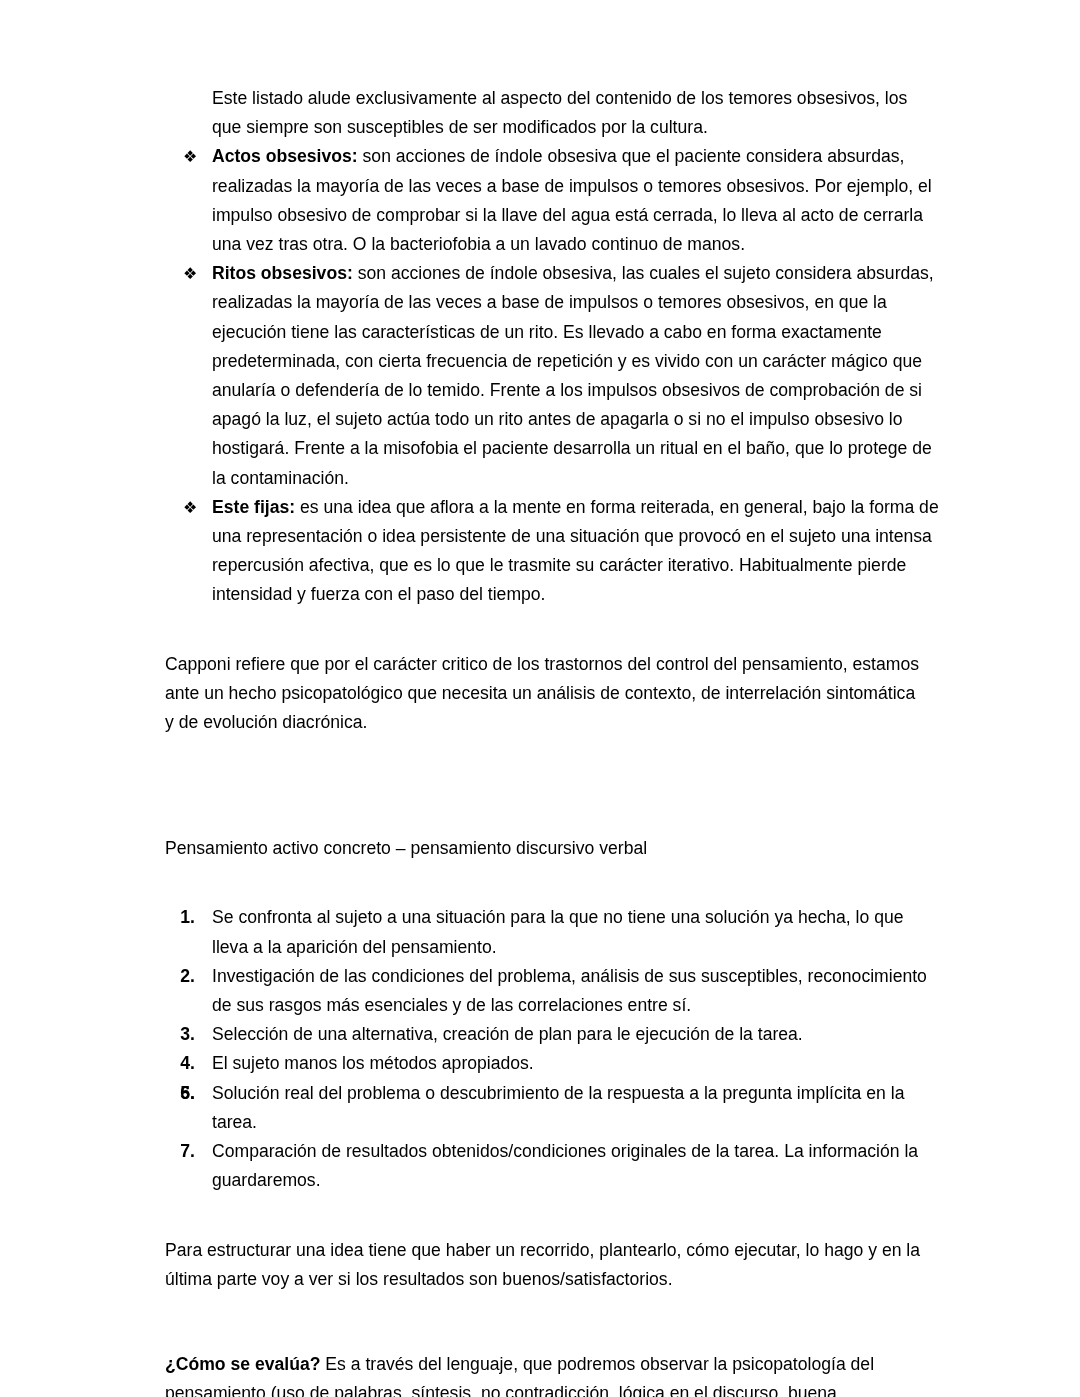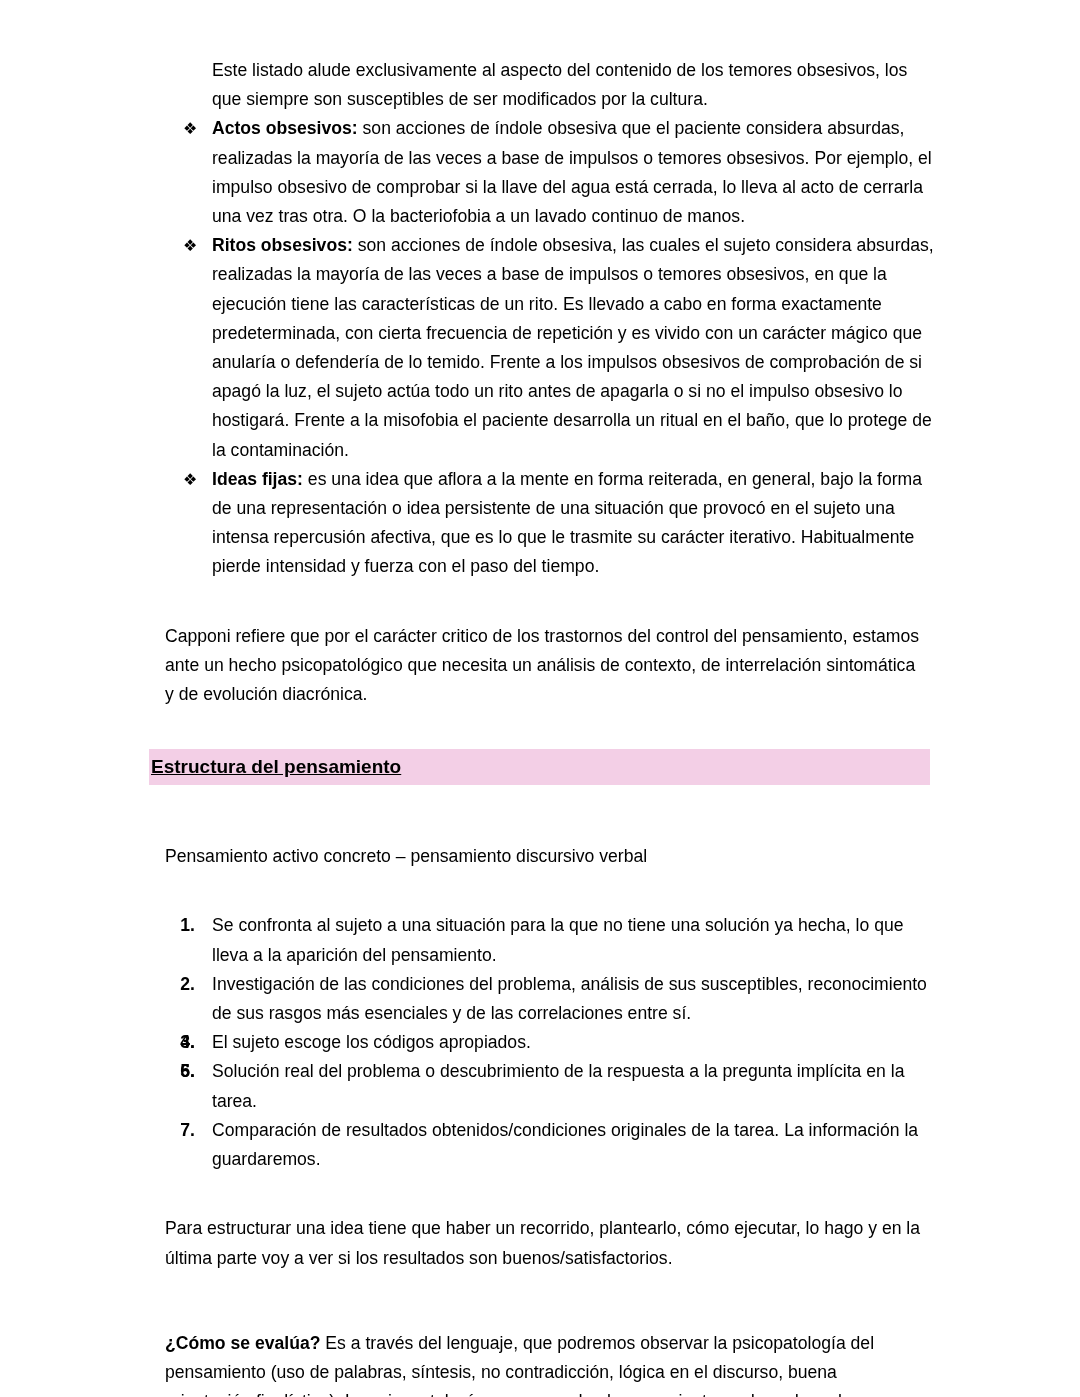--- a/index.html
+++ b/index.html
@@ -12,21 +12,21 @@
     height: 1397px;
     font-family: "Liberation Sans", sans-serif;
     color: #000000;
     -webkit-font-smoothing: antialiased;
   }
   .page {
     position: relative;
     width: 1080px;
     height: 1397px;
     box-sizing: border-box;
-    padding: 56px 140px 0 149px;
+    padding: 84px 140px 0 149px;
   }
   .body-text {
     font-size: 17.6px;
     line-height: 29.2px;
     text-align: left;
   }
   
   .diamond-list {
     list-style: none;
     margin: 0;
@@ -104,34 +104,31 @@
       <b>Actos obsesivos:</b><span> son acciones de índole obsesiva que el paciente considera absurdas, realizadas la mayoría de las veces a base de impulsos o temores obsesivos. Por ejemplo, el impulso obsesivo de comprobar si la llave del agua está cerrada, lo lleva al acto de cerrarla una vez tras otra. O la bacteriofobia a un lavado continuo de manos.</span>
     </li>
 
     <li class="diamond-item body-text">
       <span class="bullet-glyph">❖</span>
       <b>Ritos obsesivos:</b><span> son acciones de índole obsesiva, las cuales el sujeto considera absurdas, realizadas la mayoría de las veces a base de impulsos o temores obsesivos, en que la ejecución tiene las características de un rito. Es llevado a cabo en forma exactamente predeterminada, con cierta frecuencia de repetición y es vivido con un carácter mágico que anularía o defendería de lo temido. Frente a los impulsos obsesivos de comprobación de si apagó la luz, el sujeto actúa todo un rito antes de apagarla o si no el impulso obsesivo lo hostigará. Frente a la misofobia el paciente desarrolla un ritual en el baño, que lo protege de la contaminación.</span>
     </li>
 
     <li class="diamond-item body-text">
       <span class="bullet-glyph">❖</span>
-      <b>Ideas fijas:</b><span> es una idea que aflora a la mente en forma reiterada, en general, bajo la forma de una representación o idea persistente de una situación que provocó en el sujeto una intensa repercusión afectiva, que es lo que le trasmite su carácter iterativo. Habitualmente pierde intensidad y fuerza con el paso del tiempo.</span>
+      <b>Este fijas:</b><span> es una idea que aflora a la mente en forma reiterada, en general, bajo la forma de una representación o idea persistente de una situación que provocó en el sujeto una intensa repercusión afectiva, que es lo que le trasmite su carácter iterativo. Habitualmente pierde intensidad y fuerza con el paso del tiempo.</span>
     </li>
 
   </ul>
 
   <div class="gap-md"></div>
 
   <p class="para body-text">Capponi refiere que por el carácter critico de los trastornos del control del pensamiento, estamos ante un hecho psicopatológico que necesita un análisis de contexto, de interrelación sintomática y de evolución diacrónica.</p>
 
   <div class="gap-md"></div>
 
-  <div class="section-heading">
-    <span class="heading-text">Estructura del pensamiento</span>
-  </div>
 
   <div class="gap-md"></div>
 
 
   <div class="gap-sm"></div>
 
   <p class="para body-text">Pensamiento activo concreto – pensamiento discursivo verbal</p>
 
   <div class="gap-md"></div>
 
@@ -139,24 +136,25 @@
     <li class="num-item body-text">
       <span class="num-marker">1.</span>
       <span>Se confronta al sujeto a una situación para la que no tiene una solución ya hecha, lo que lleva a la aparición del pensamiento.</span>
     </li>
     <li class="num-item body-text">
       <span class="num-marker">2.</span>
       <span>Investigación de las condiciones del problema, análisis de sus susceptibles, reconocimiento de sus rasgos más esenciales y de las correlaciones entre sí.</span>
     </li>
     <li class="num-item body-text">
       <span class="num-marker">3.</span>
+      <span>Selección de una alternativa, creación de plan para le ejecución de la tarea.</span>
     </li>
     <li class="num-item body-text">
       <span class="num-marker">4.</span>
-      <span>El sujeto escoge los códigos apropiados.</span>
+      <span>El sujeto manos los métodos apropiados.</span>
     </li>
     <li class="num-item body-text">
       <span class="num-marker">5.</span>
     </li>
     <li class="num-item body-text">
       <span class="num-marker">6.</span>
       <span>Solución real del problema o descubrimiento de la respuesta a la pregunta implícita en la tarea.</span>
     </li>
     <li class="num-item body-text">
       <span class="num-marker">7.</span>

